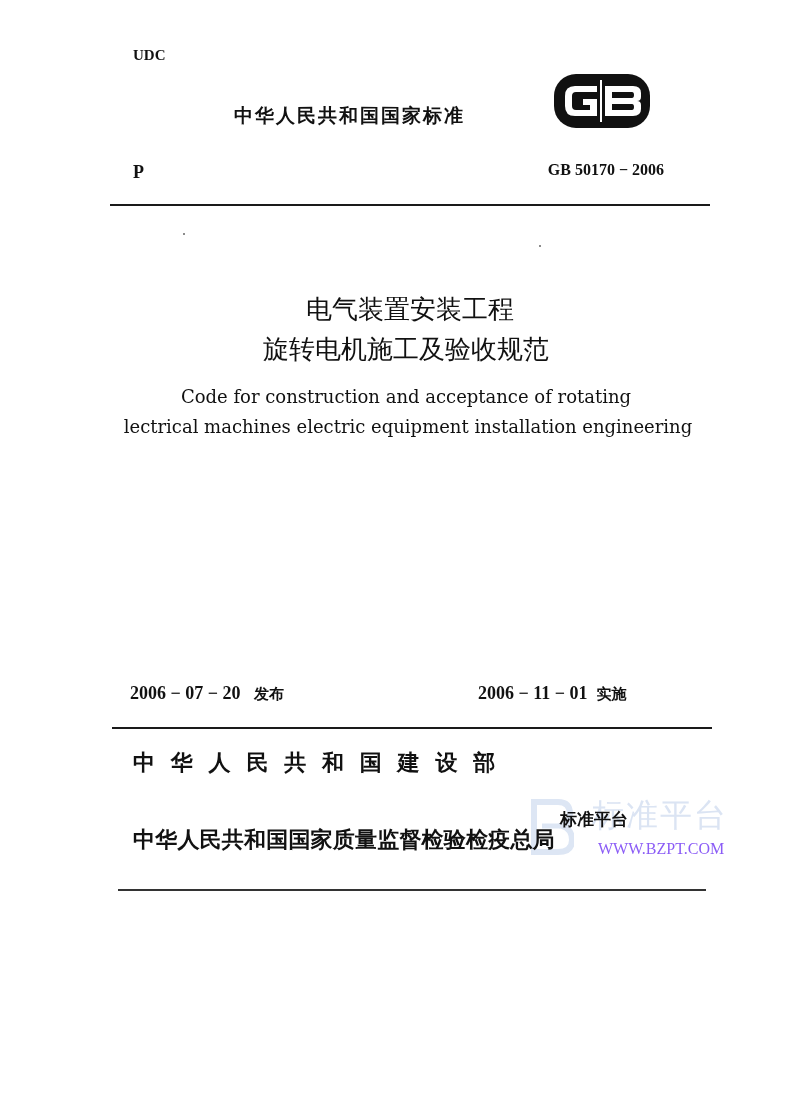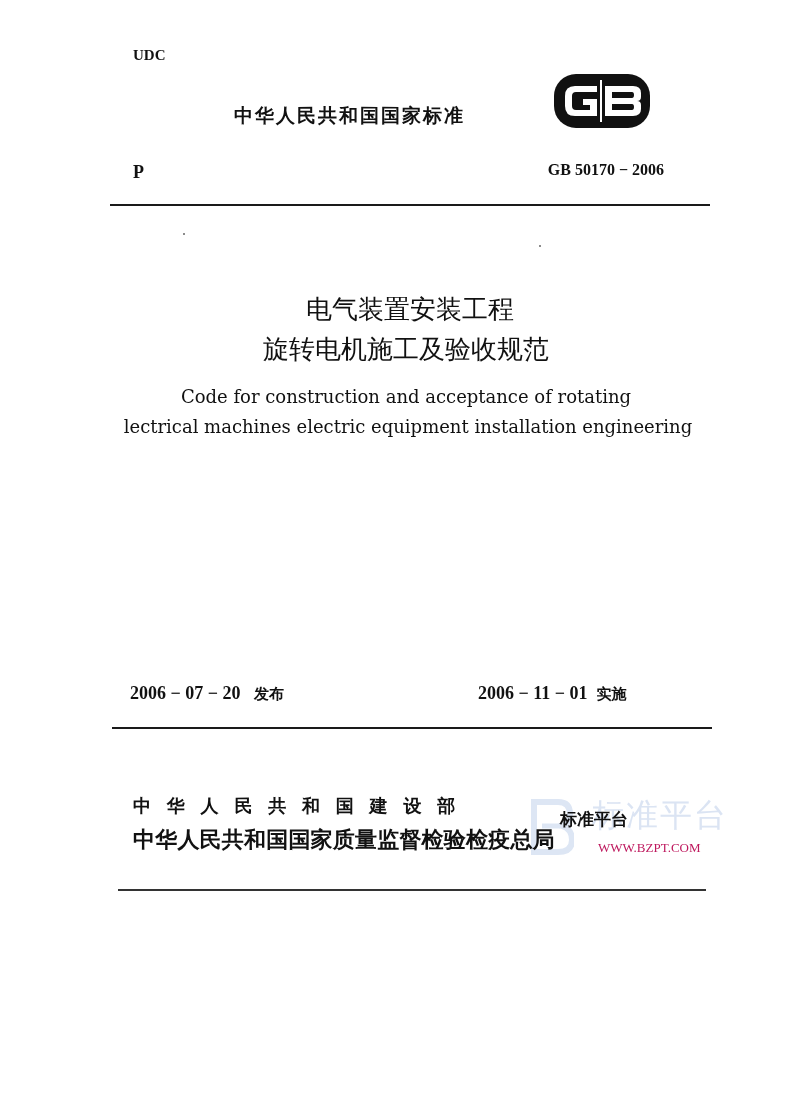--- a/index.html
+++ b/index.html
@@ -94,24 +94,24 @@
       white-space: pre;
       margin-left: 15px;
     }
     .date-suffix {
       font-family: "DejaVu Sans", sans-serif;
       font-weight: bold;
       font-size: 15px;
     }
 
     .issuer-1 {
-      left: 133px; top: 794px;
-      font-family: "DejaVu Sans", sans-serif;
-      font-weight: bold;
-      font-size: 18px;
+      left: 133px; top: 748px;
+      font-family: "DejaVu Sans", sans-serif;
+      font-weight: bold;
+      font-size: 22px;
       letter-spacing: 15.8px;
       white-space: nowrap;
     }
     .issuer-2 {
       left: 133px; top: 825px;
       font-family: Liberation Sans, sans-serif;
       font-weight: bold;
       font-size: 22px;
       letter-spacing: 0.2px;
       white-space: nowrap;
@@ -137,22 +137,22 @@
       position: absolute; left: 62px; top: 0px;
       font-family: "DejaVu Serif", serif;
       font-size: 32px;
       color: #dbe4f3;
       letter-spacing: 2px;
       white-space: nowrap;
     }
     .wm-url {
       position: absolute; left: 68px; top: 46px;
       font-family: "Liberation Serif", serif;
-      font-size: 13px;
-      color: #be185d;
+      font-size: 16px;
+      color: #8b5cf6;
       white-space: nowrap;
     }
   </style>
 </head>
 <body>
 
 <div class="abs udc">UDC</div>
 
 <div class="abs std-name">中华人民共和国国家标准</div>
 

